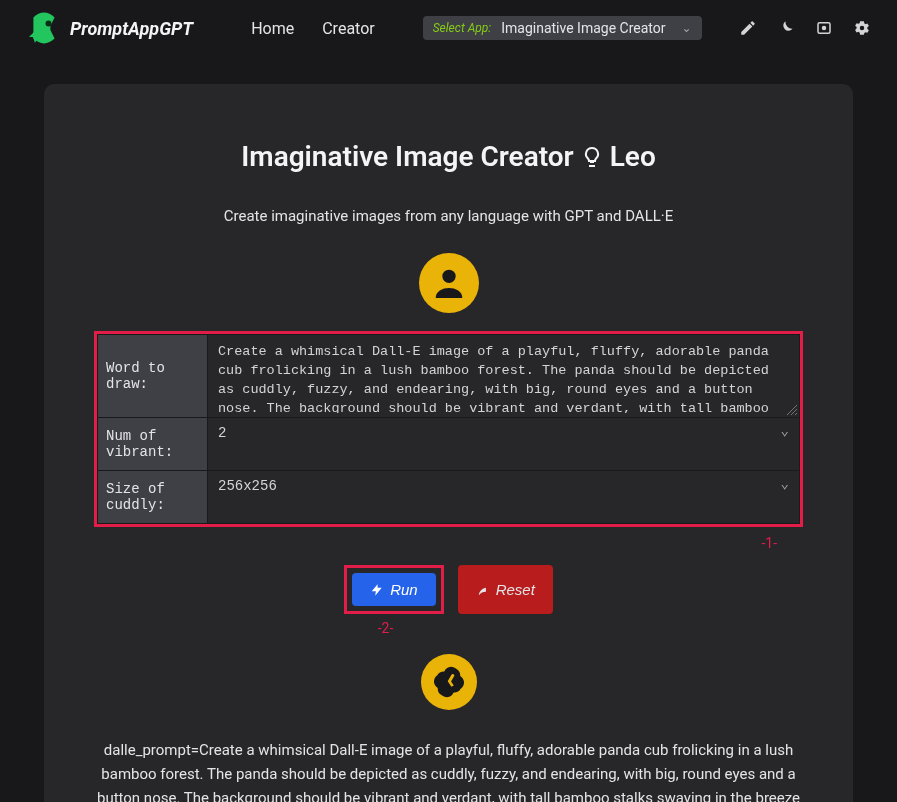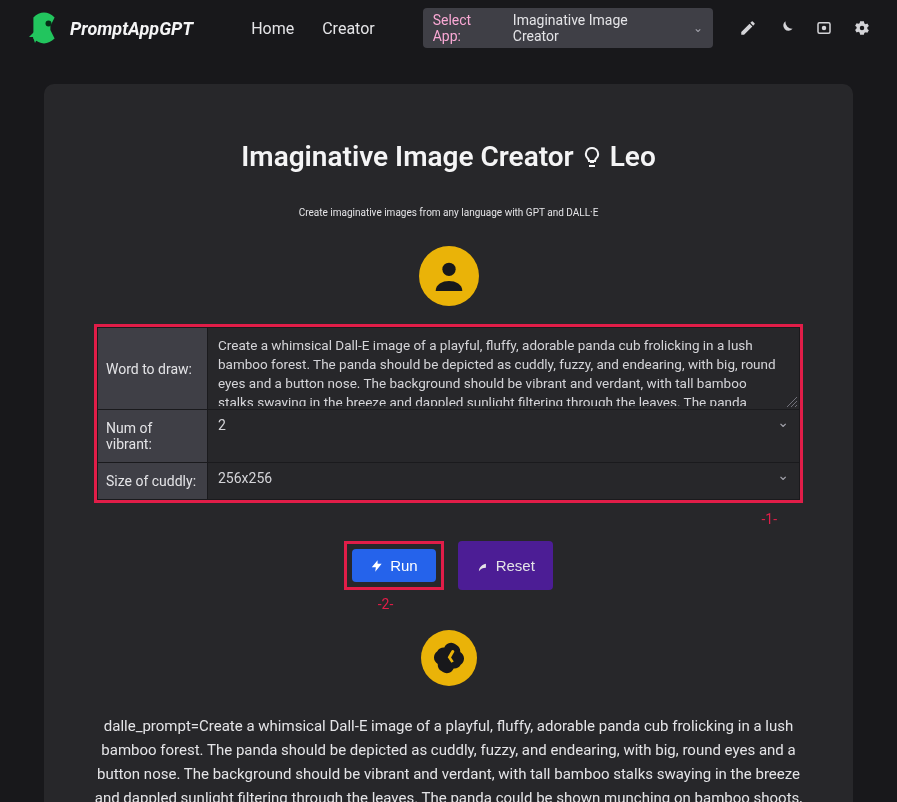--- a/index.html
+++ b/index.html
@@ -49,22 +49,23 @@
     display: flex;
     align-items: center;
     background: #3f3f46;
     border-radius: 4px;
     padding: 4px 10px;
     margin-left: 10px;
     gap: 10px;
     cursor: pointer;
   }
   .select-app-label {
-    color: #f9a8d4;
-    font-size: 14px;
+    color: #84cc16;
+    font-size: 12px;
+    font-style: italic;
   }
   .select-app-value {
     color: #e4e4e7;
     font-size: 14px;
   }
   .chev { color: #a1a1aa; font-size: 12px; margin-left: 6px;}
   .top-right {
     margin-left: auto;
     display: flex;
     gap: 20px;
@@ -104,38 +105,39 @@
     align-items: center;
     justify-content: center;
     gap: 6px;
   }
   .bulb {
     width: 24px; height: 24px;
     vertical-align: middle;
   }
   .subtitle {
     margin-top: 34px;
-    font-size: 10px;
+    font-size: 15px;
     color: #e4e4e7;
   }
   .avatar {
     margin: 28px auto 18px auto;
     width: 60px; height: 60px;
     border-radius: 50%;
     background: #eab308;
     display: flex;
     align-items: center;
     justify-content: center;
   }
   .avatar svg { width: 40px; height: 40px; }
   .form-box {
     border: 3px solid #e11d48;
     border-radius: 0;
     margin-top: 6px;
     position: relative;
+    font-family: Liberation Mono, monospace;
   }
   .form-table { width: 100%; border-collapse: collapse; }
   .form-table td {
     border: 1px solid #1a1a1d;
     background: #3f3f46;
     padding: 0;
     vertical-align: top;
   }
   .form-table td.label {
     width: 110px;
@@ -206,27 +208,28 @@
   }
   .btn {
     display: inline-flex;
     align-items: center;
     gap: 6px;
     padding: 8px 18px;
     border-radius: 4px;
     font-size: 15px;
     cursor: pointer;
     border: none;
+    font-style: italic;
   }
   .btn-run {
     background: #2563eb;
     color: #fff;
   }
   .btn-reset {
-    background: #4c1d95;
+    background: #b91c1c;
     color: #e4e4e7;
   }
   .annot-2 {
     color: #e11d48;
     font-size: 14px;
     text-align: center;
     margin-top: 6px;
     position: relative;
     left: -63px;
   }

